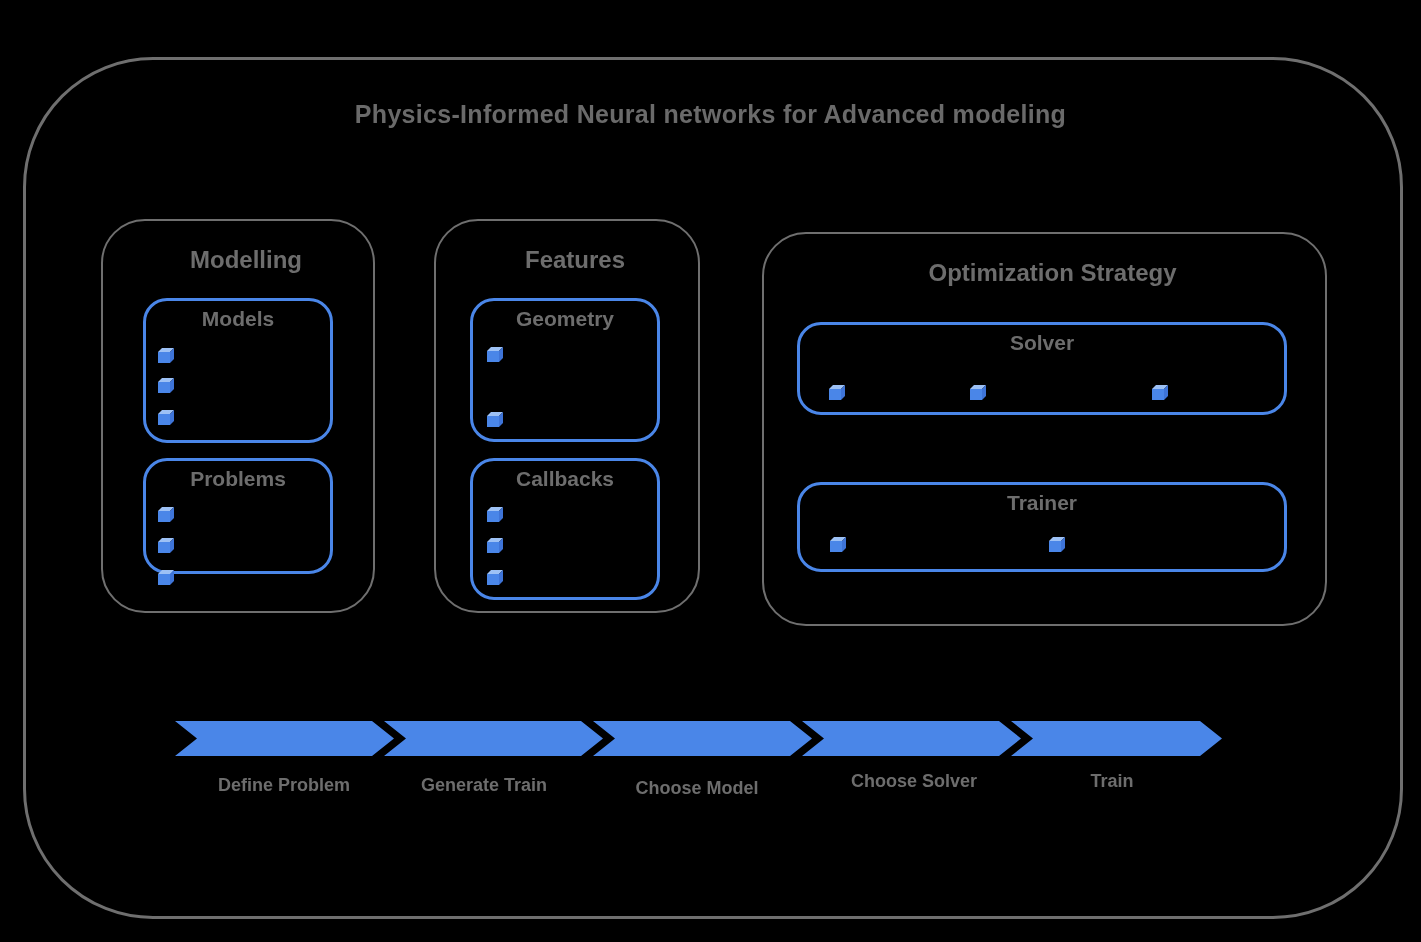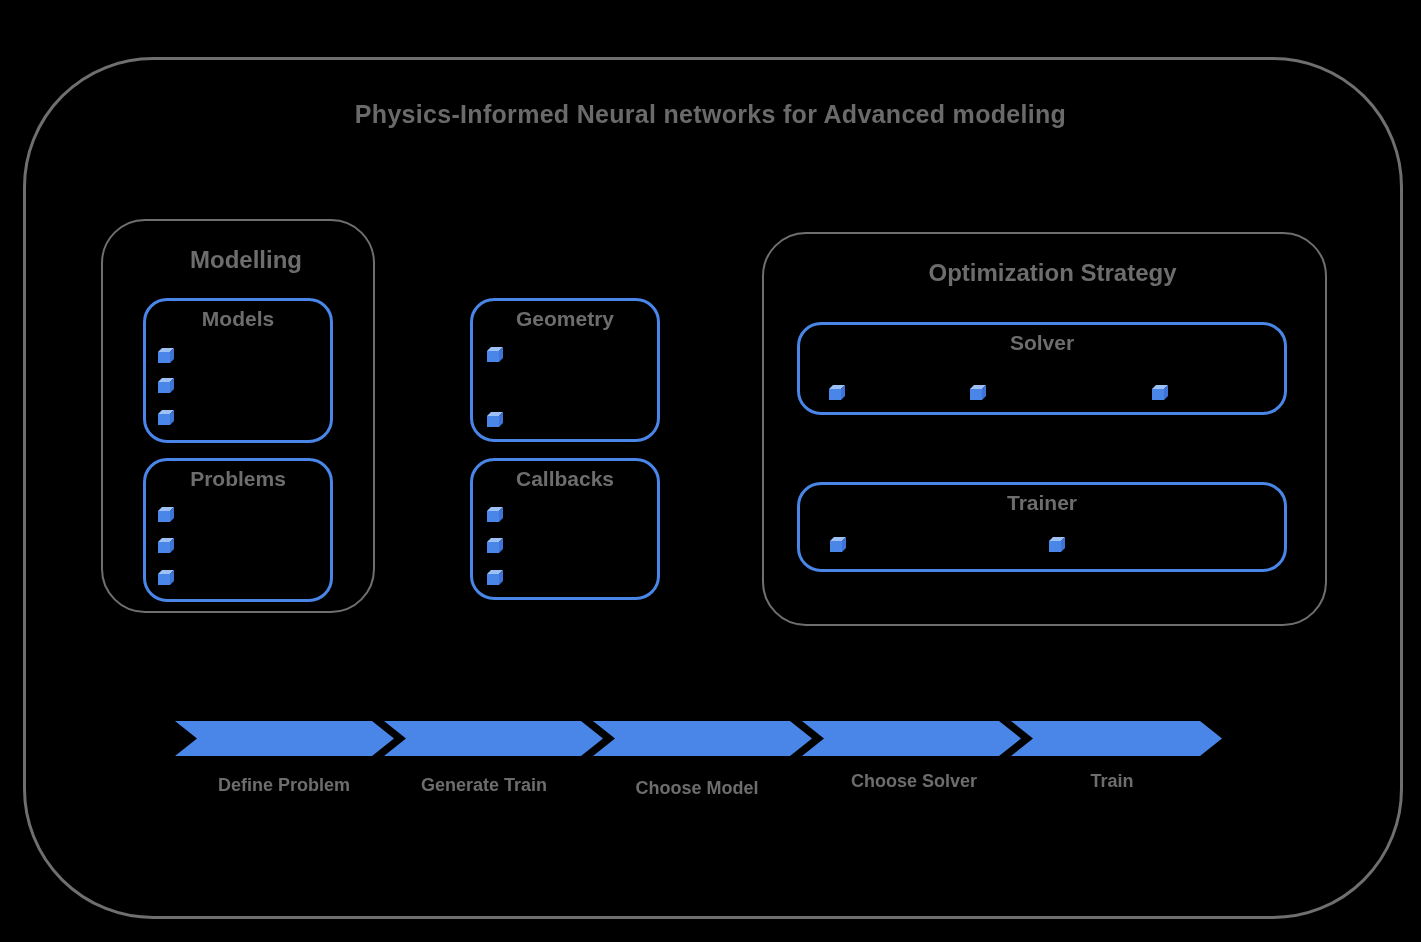--- a/index.html
+++ b/index.html
@@ -46,24 +46,27 @@
   <div class="outer"></div>
 
   <div class="title">Physics-Informed Neural networks for Advanced modeling</div>
 
   <div class="section" style="left:101px;top:219px;width:274px;height:394px;">
     <div class="section-title">Modelling</div>
   </div>
   <div class="bluebox" style="left:143px;top:298px;width:190px;height:145px;">
     <div class="bluebox-title">Models</div>
   </div>
-  <div class="bluebox" style="left:143px;top:458px;width:190px;height:144px;">
+  <div class="bluebox" style="left:143px;top:458px;width:190px;height:116px;">
     <div class="bluebox-title">Problems</div>
   </div>
 
+  <div class="section" style="left:434px;top:219px;width:266px;height:394px;">
+    <div class="section-title">Features</div>
+  </div>
   <div class="bluebox" style="left:470px;top:298px;width:190px;height:144px;">
     <div class="bluebox-title">Geometry</div>
   </div>
   <div class="bluebox" style="left:470px;top:458px;width:190px;height:142px;">
     <div class="bluebox-title">Callbacks</div>
   </div>
 
   <div class="section" style="left:762px;top:232px;width:565px;height:394px;">
     <div class="section-title">Optimization Strategy</div>
   </div>

